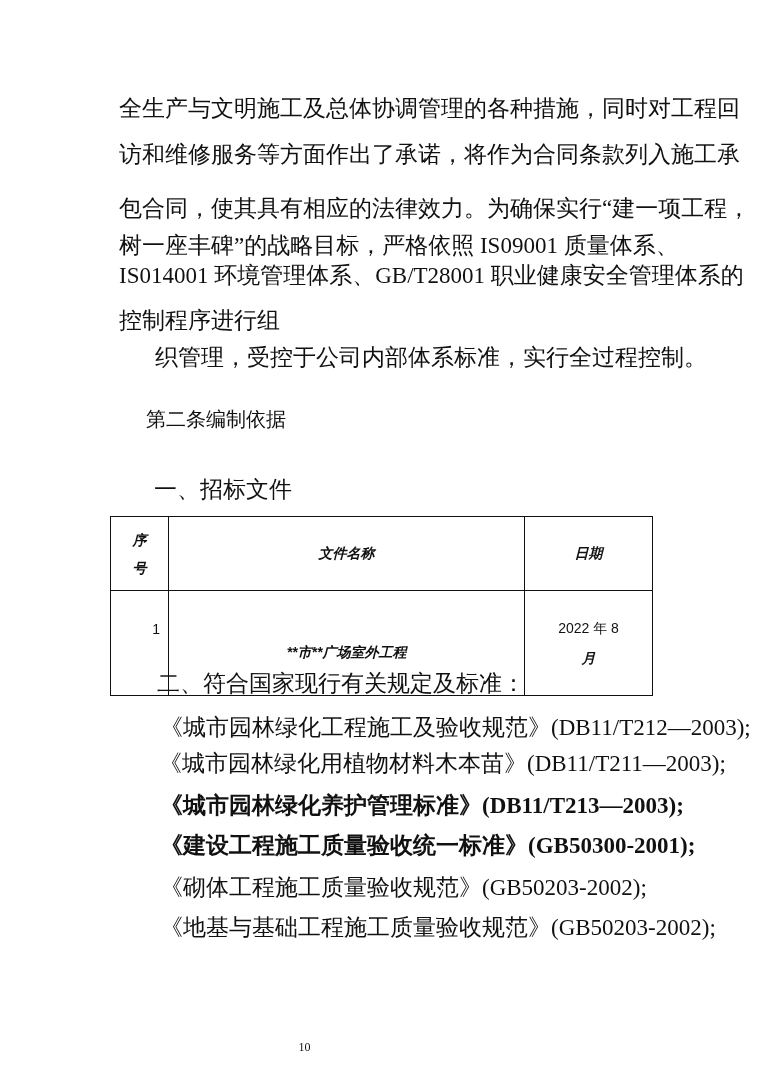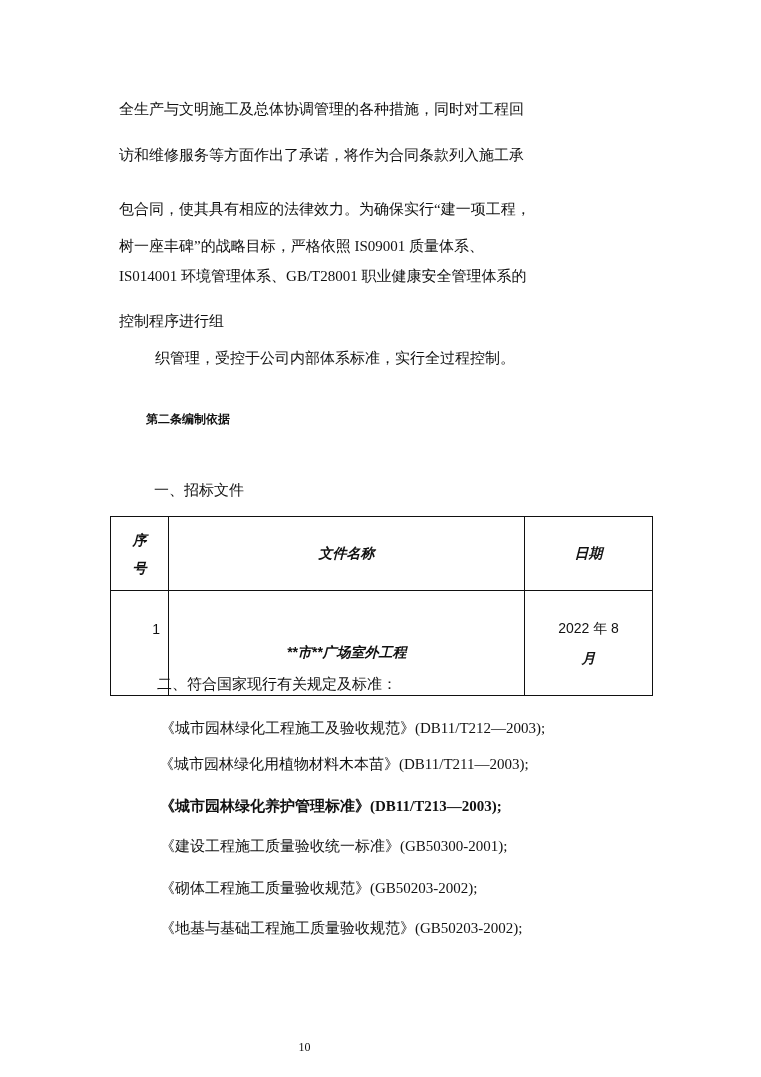--- a/index.html
+++ b/index.html
@@ -1,19 +1,19 @@
 <!DOCTYPE html>
 <html><head>
 <meta charset="utf-8">
 <style>
   html, body { margin: 0; padding: 0; background: #ffffff; }
   body { width: 761px; height: 1077px; position: relative; overflow: hidden; color: #111; }
   .serif { font-family: "Liberation Serif", "DejaVu Serif", serif; }
-  .line { position: absolute; font-size: 15px; white-space: nowrap; line-height: 24px; }
-  .heading { position: absolute; font-size: 12px; font-weight: bold; white-space: nowrap; line-height: 26px; }
+  .line { position: absolute; font-size: 23px; white-space: nowrap; line-height: 24px; }
+  .heading { position: absolute; font-size: 20px; font-weight: normal; white-space: nowrap; line-height: 26px; }
   table.docs { position: absolute; left: 110px; top: 516px; width: 543px; border-collapse: collapse; font-family: "Liberation Sans", "DejaVu Sans", sans-serif; font-size: 14px; }
   table.docs td, table.docs th { border: 1px solid #111; padding: 0; }
   table.docs th { font-weight: bold; font-style: italic; height: 73px; }
   table.docs td { height: 74px; }
   .c-no { width: 50px; text-align: center; }
   .c-name { width: 362px; text-align: center; }
   .c-date { width: 129px; text-align: center; }
   .no-head { display: inline-block; line-height: 28px; }
   .name-cell { font-weight: bold; font-style: italic; padding-top: 20px !important; }
   .date-cell { line-height: 30px; }
@@ -58,18 +58,18 @@
       </td>
     </tr>
   </tbody>
     </table>
 
   <div class="line serif" style="left:157px; top:672px;">二、符合国家现行有关规定及标准：</div>
 
   <div class="line serif" style="left:160px; top:716px;">《城市园林绿化工程施工及验收规范》(DB11/T212—2003);</div>
   <div class="line serif" style="left:159px; top:752px;">《城市园林绿化用植物材料木本苗》(DB11/T211—2003);</div>
   <div class="line serif" style="left:160px; top:794px;font-weight:bold;">《城市园林绿化养护管理标准》(DB11/T213—2003);</div>
-  <div class="line serif" style="left:160px; top:834px;">《建设工程施工质量验收统一标准》(GB50300-2001);</div>
+  <div class="line serif" style="left:160px; top:834px;font-weight:bold;">《建设工程施工质量验收统一标准》(GB50300-2001);</div>
   <div class="line serif" style="left:160px; top:876px;">《砌体工程施工质量验收规范》(GB50203-2002);</div>
   <div class="line serif" style="left:160px; top:916px;">《地基与基础工程施工质量验收规范》(GB50203-2002);</div>
 
   <div class="pagenum serif">10</div>
 </div>
 
 </body></html>

